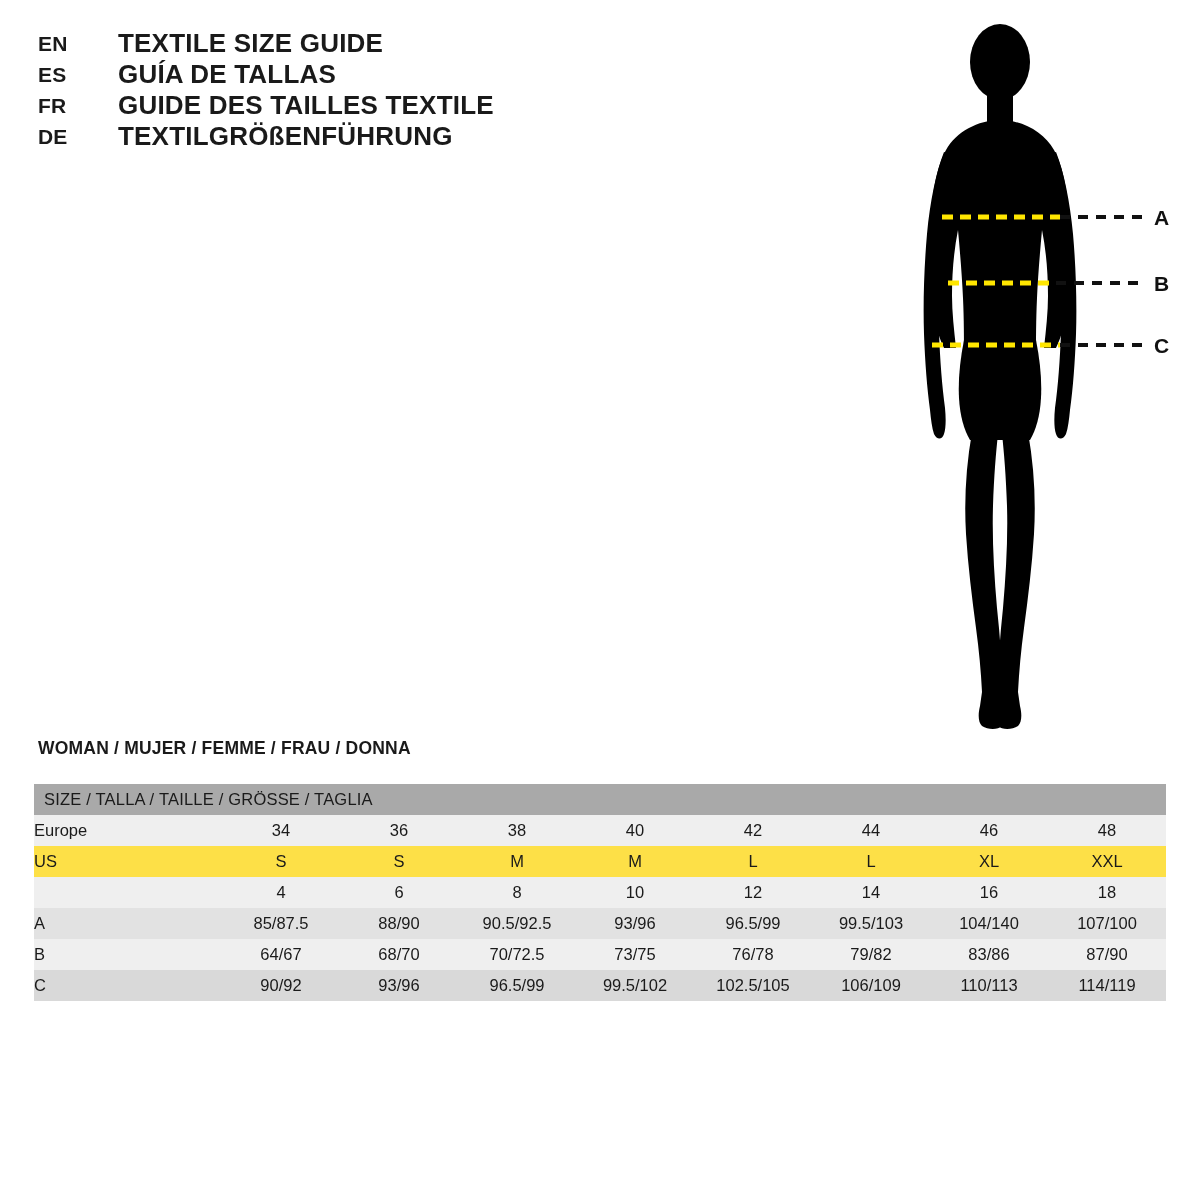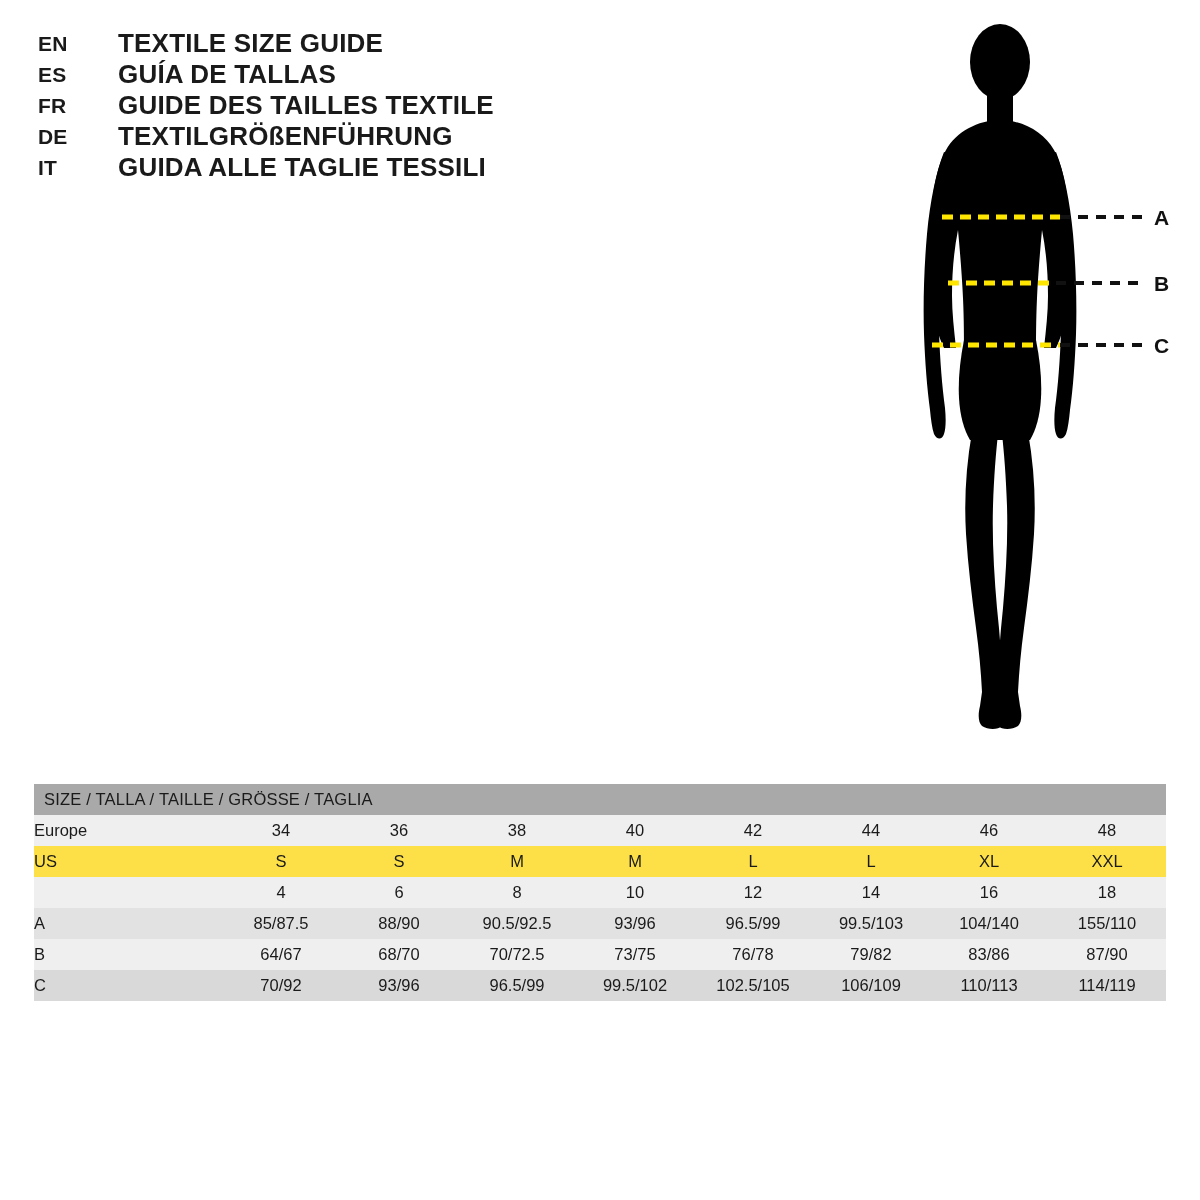--- a/index.html
+++ b/index.html
@@ -140,24 +140,20 @@
       <span class="title-lang">ES</span>
       <span class="title-text">GUÍA DE TALLAS</span>
     </div>
     <div class="title-row">
       <span class="title-lang">FR</span>
       <span class="title-text">GUIDE DES TAILLES TEXTILE</span>
     </div>
     <div class="title-row">
       <span class="title-lang">DE</span>
       <span class="title-text">TEXTILGRÖßENFÜHRUNG</span>
-    </div>
-    <div class="title-row">
-      <span class="title-lang">IT</span>
-      <span class="title-text">GUIDA ALLE TAGLIE TESSILI</span>
     </div>
   </div>
 
   <div class="figure">
     <svg width="330" height="730" viewBox="0 0 330 730">
 
       <ellipse cx="140" cy="48" rx="30" ry="38" fill="#000000"></ellipse>
 
       <rect x="127" y="80" width="26" height="34" fill="#000000"></rect>
 
@@ -251,20 +247,21 @@
 
       <line x1="72" y1="331" x2="200" y2="331" stroke="#ffe600" stroke-width="5" stroke-dasharray="11 7"></line>
       <line x1="200" y1="331" x2="282" y2="331" stroke="#111111" stroke-width="4" stroke-dasharray="10 8"></line>
     </svg>
 
     <span class="marker-label" id="label-A">A</span>
     <span class="marker-label" id="label-B">B</span>
     <span class="marker-label" id="label-C">C</span>
   </div>
 
+  <div class="section-caption">WOMAN / MUJER / FEMME / FRAU / DONNA</div>
 
   <table class="size-table">
     <colgroup>
       <col class="c-label">
       <col class="c-size">
         <col class="c-size">
         <col class="c-size">
         <col class="c-size">
       <col class="c-size">
         <col class="c-size">
@@ -312,36 +309,36 @@
       </tr>
       <tr class="band-mid">
         <td class="row-label">A</td>
         <td>85/87.5</td>
         <td>88/90</td>
         <td>90.5/92.5</td>
         <td>93/96</td>
         <td>96.5/99</td>
         <td>99.5/103</td>
         <td>104/140</td>
-        <td>155/110</td>
+        <td>107/100</td>
       </tr>
       <tr class="band-light">
         <td class="row-label">B</td>
         <td>64/67</td>
         <td>68/70</td>
         <td>70/72.5</td>
         <td>73/75</td>
         <td>76/78</td>
         <td>79/82</td>
         <td>83/86</td>
         <td>87/90</td>
       </tr>
       <tr class="band-grey">
         <td class="row-label">C</td>
-        <td>70/92</td>
+        <td>90/92</td>
         <td>93/96</td>
         <td>96.5/99</td>
         <td>99.5/102</td>
         <td>102.5/105</td>
         <td>106/109</td>
         <td>110/113</td>
         <td>114/119</td>
       </tr>
     </tbody>
   </table>

